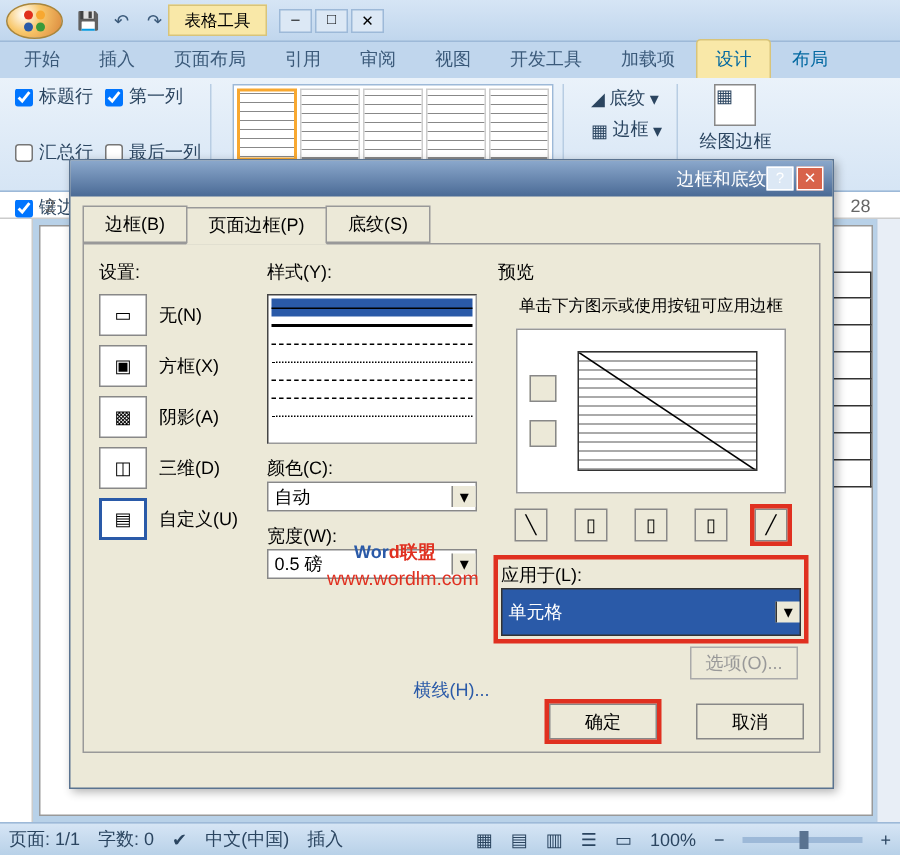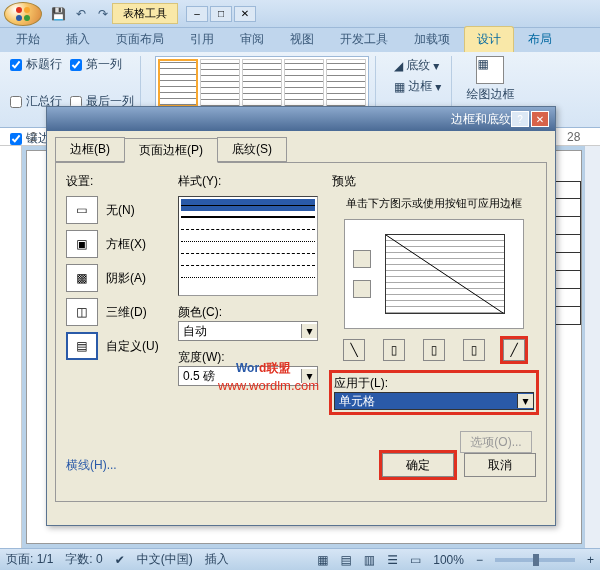--- a/index.html
+++ b/index.html
@@ -77,26 +77,26 @@
 .prev-hint { font-size: 11px; text-align: center; margin-bottom: 8px; }
 .prev-box { width: 180px; height: 110px; border: 1px solid #999; background: #fff; margin: 0 auto; position: relative; }
 .prev-cell { position: absolute; left: 40px; top: 14px; width: 120px; height: 80px; background: repeating-linear-gradient(0deg, #aaa 0 1px, transparent 1px 6px); border: 1px solid #333; }
 .prev-diag { position: absolute; left: 0; top: 0; width: 100%; height: 100%; }
 .prev-side-btn { position: absolute; width: 18px; height: 18px; border: 1px solid #888; background: #ece9d8; }
 .edge-btns { display: flex; gap: 18px; justify-content: center; margin-top: 10px; }
 .edge-btn { width: 22px; height: 22px; border: 1px solid #888; background: #ece9d8; display: flex; align-items: center; justify-content: center; }
 .edge-btn.hl { outline: 3px solid #e03020; }
 .apply-row { margin-top: 12px; }
 .apply-row.hl { outline: 3px solid #e03020; padding: 2px; }
-.apply-select { width: 200px; height: 18px; background: #2a5aa8; color: #fff; border: 1px solid #333; display: flex; align-items: center; }
+.apply-select { width: 200px; height: 32px; background: #2a5aa8; color: #fff; border: 1px solid #333; display: flex; align-items: center; }
 .apply-select .aval { flex: 1; padding: 0 4px; }
 .apply-select .aarr { width: 16px; background: #ece9d8; color: #000; text-align: center; border-left: 1px solid #333; }
-.dlg-bottom { position: absolute; bottom: 24px; left: 10px; right: 10px; display: flex; align-items: center; }
+.dlg-bottom { position: absolute; bottom: 8px; left: 10px; right: 10px; display: flex; align-items: center; flex-direction: column; }
 .hline-link { color: #2a5aa8; font-size: 12px; }
-.dlg-buttons { margin-left: auto; display: flex; gap: 10px; }
+.dlg-buttons { margin-left: auto; display: flex; gap: 26px; }
 .dlg-btn { width: 72px; height: 24px; border: 1px solid #888; background: #ece9d8; font-size: 12px; }
 .dlg-btn.hl { outline: 3px solid #e03020; }
 .opts-btn { position: absolute; right: 14px; bottom: 48px; width: 72px; height: 22px; border: 1px solid #aaa; background: #ece9d8; color: #999; font-size: 12px; }
 
 
 .watermark { position: absolute; left: 236px; top: 356px; font-size: 18px; font-weight: bold; pointer-events: none; z-index: 50; }
 .watermark .w1 { color: #2a5aa8; }
 .watermark .w2 { color: #e03020; }
 .watermark-url { position: absolute; left: 218px; top: 378px; font-size: 13px; color: #e03020; pointer-events: none; z-index: 50; }
 

